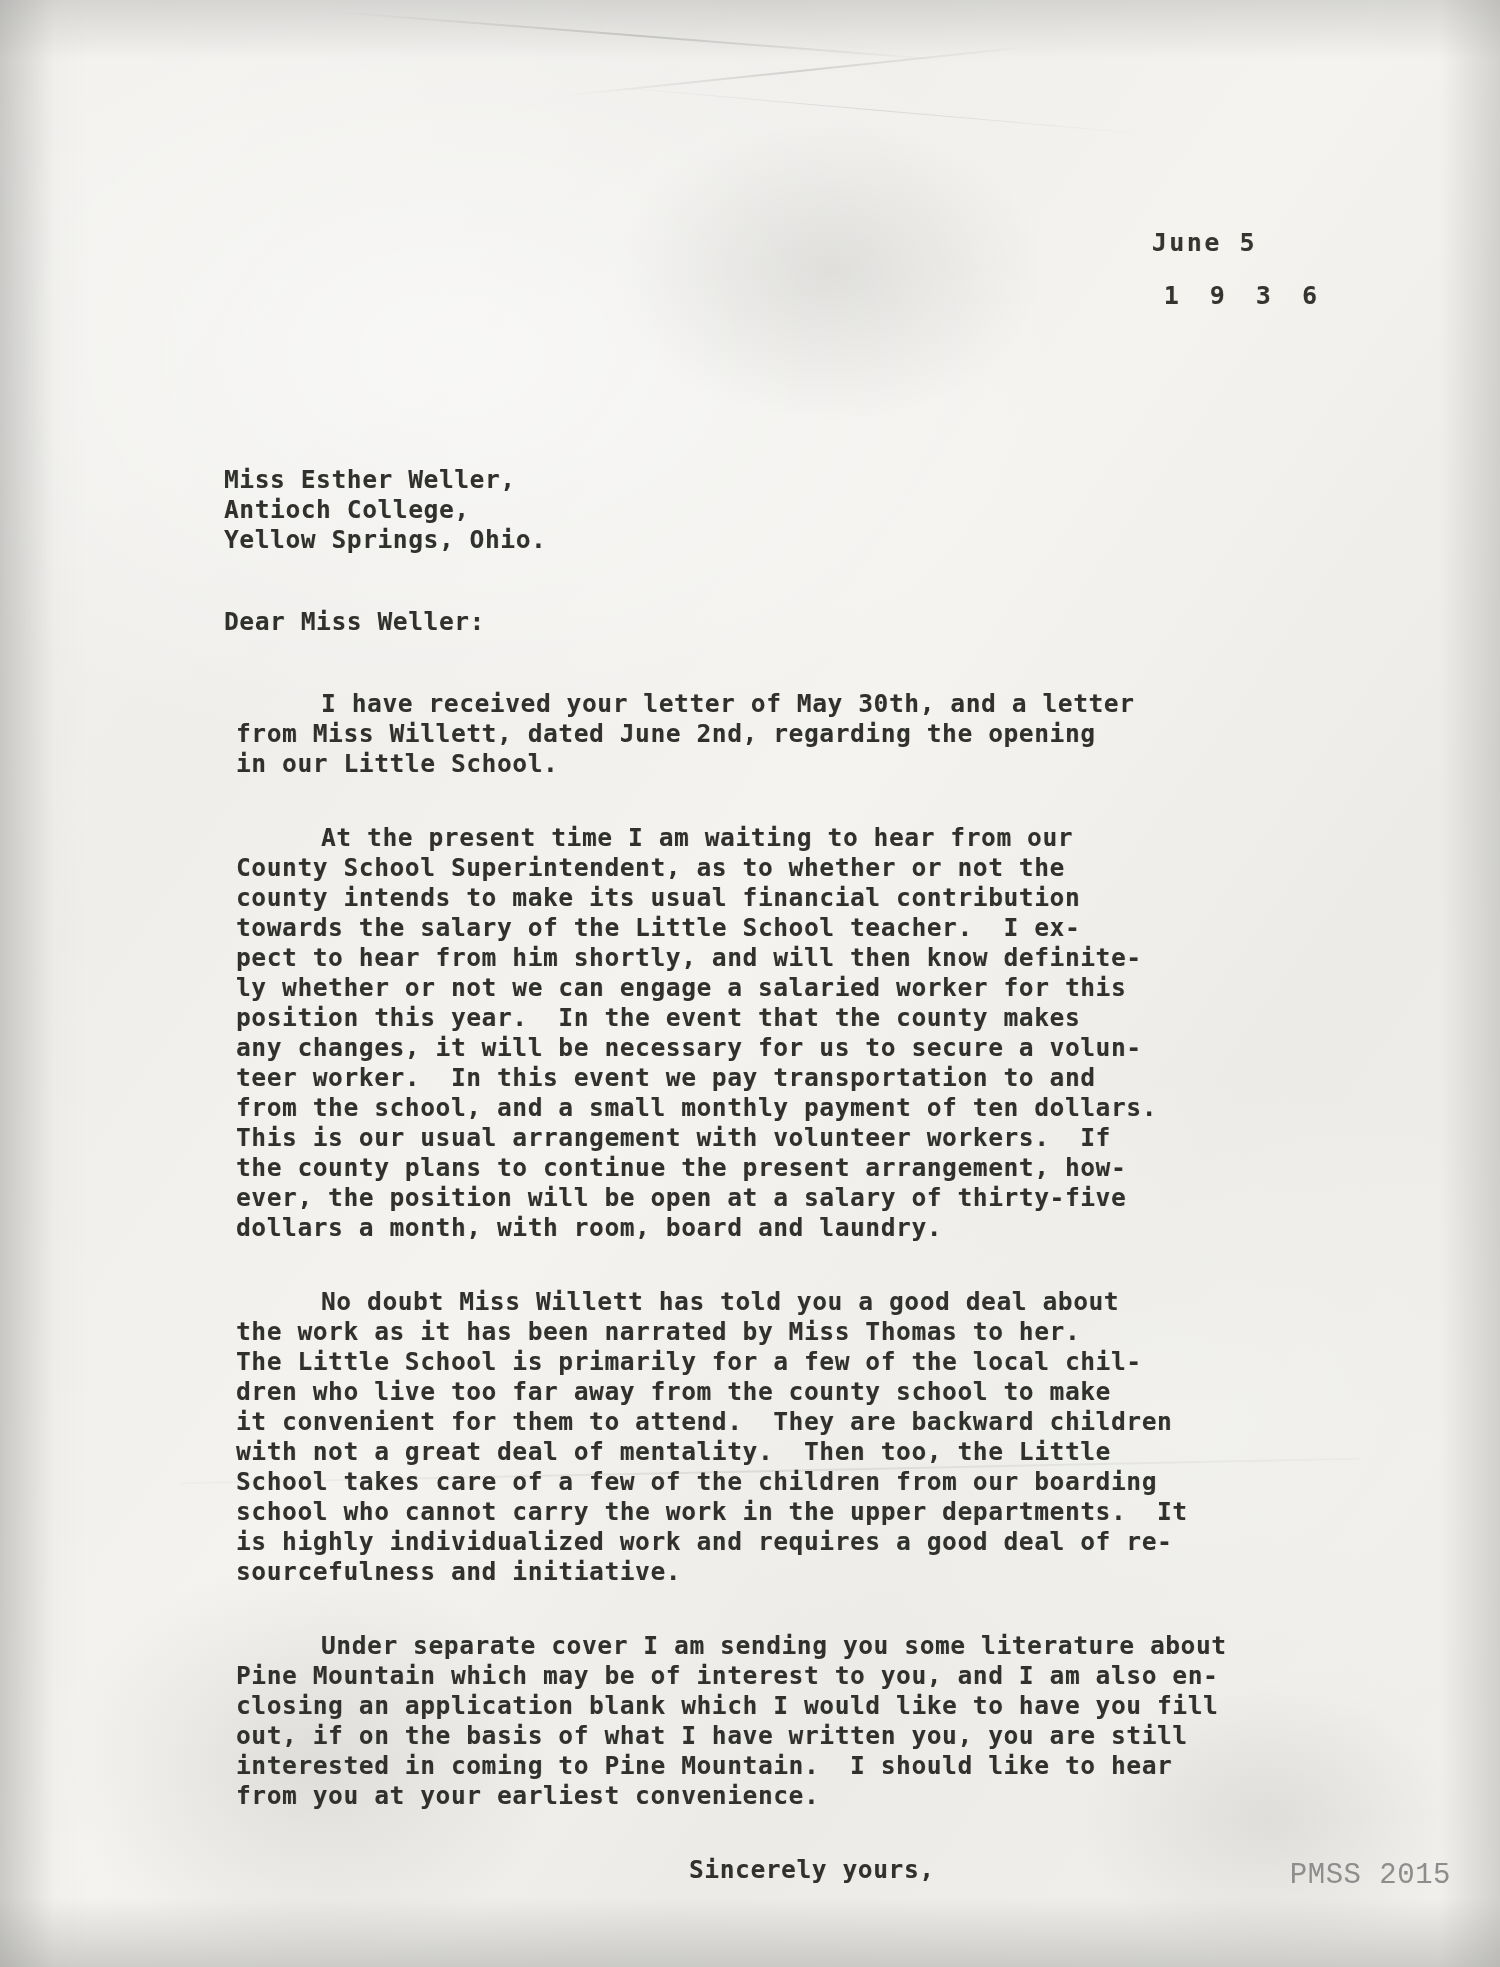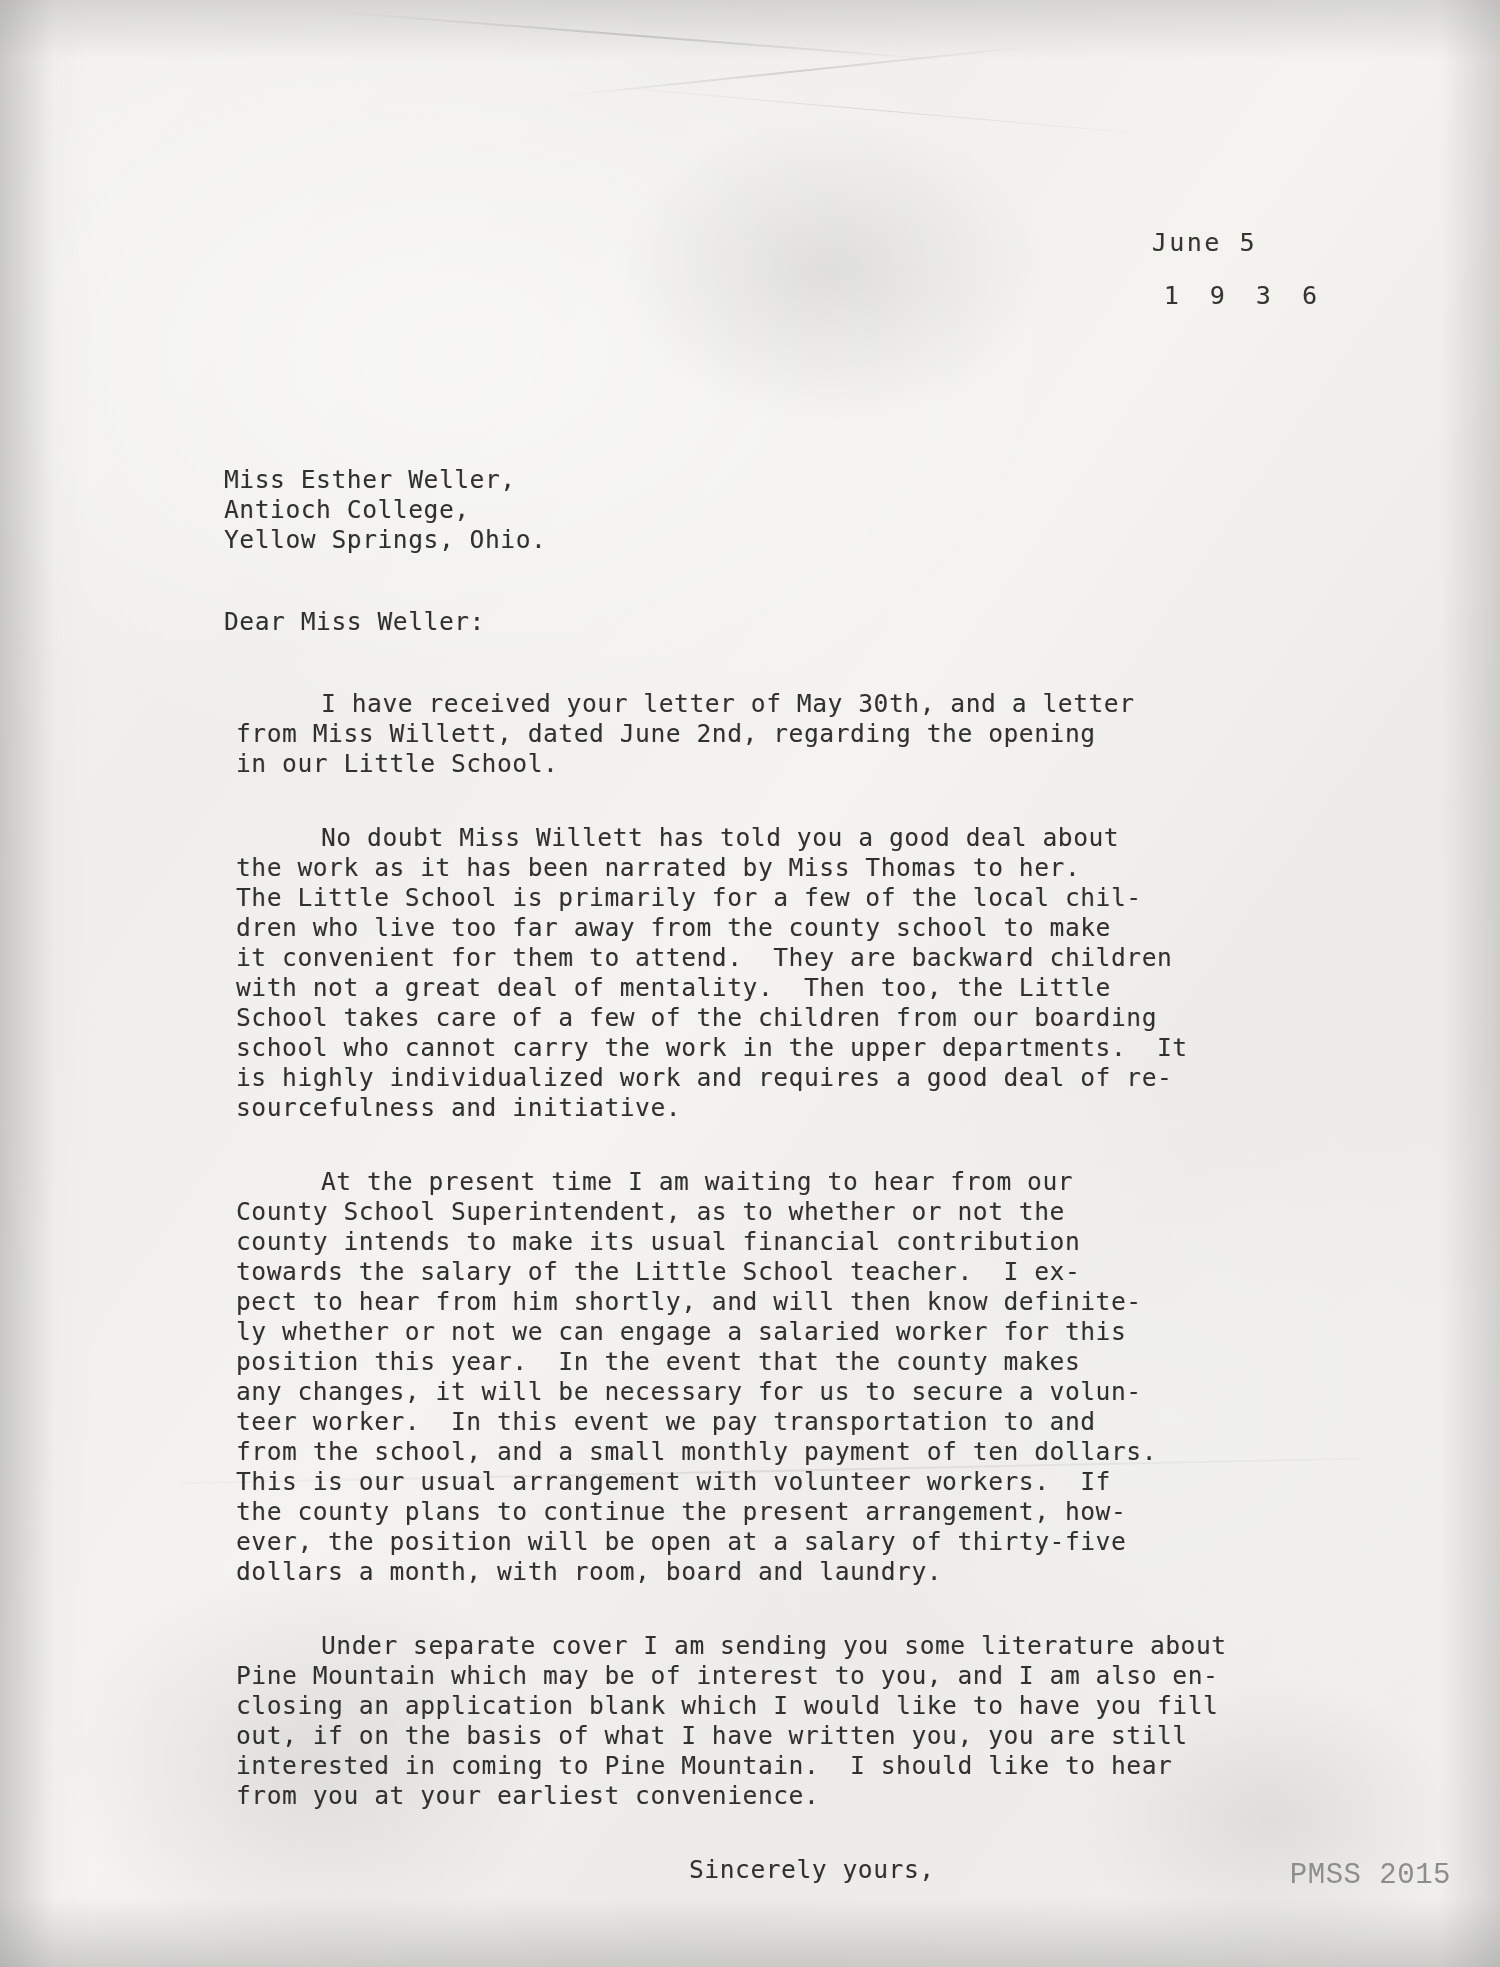--- a/index.html
+++ b/index.html
@@ -133,20 +133,21 @@
     bottom: 75px;
     font-family: Liberation Mono, monospace;
     font-size: 29px;
     color: #8d8d8d;
     letter-spacing: 0.5px;
   }
 
   
   .letter-body, .date-block {
     text-shadow: 0.5px 0.4px 0 rgba(60,60,60,0.22);
+    font-weight: bold;
   }
 </style>
 </head>
 <body>
 
 <div class="page">
 
   <div class="edge-top"></div>
   <div class="edge-left"></div>
   <div class="edge-right"></div>
@@ -172,47 +173,47 @@
         <div class="addr-line">Miss Esther Weller,</div>
         <div class="addr-line">Antioch College,</div>
         <div class="addr-line">Yellow Springs, Ohio.</div>
       </div>
 
       <div class="salutation">Dear Miss Weller:</div>
 
       <p class="para"><span class="indent"></span><span>I have received your letter of May 30th, and a letter
 from Miss Willett, dated June 2nd, regarding the opening
 in our Little School.</span></p>
-
-      <p class="para"><span class="indent"></span><span>No doubt Miss Willett has told you a good deal about
-the work as it has been narrated by Miss Thomas to her.
-The Little School is primarily for a few of the local chil-
-dren who live too far away from the county school to make
-it convenient for them to attend.  They are backward children
-with not a great deal of mentality.  Then too, the Little
-School takes care of a few of the children from our boarding
-school who cannot carry the work in the upper departments.  It
-is highly individualized work and requires a good deal of re-
-sourcefulness and initiative.</span></p>
 
       <p class="para"><span class="indent"></span><span>At the present time I am waiting to hear from our
 County School Superintendent, as to whether or not the
 county intends to make its usual financial contribution
 towards the salary of the Little School teacher.  I ex-
 pect to hear from him shortly, and will then know definite-
 ly whether or not we can engage a salaried worker for this
 position this year.  In the event that the county makes
 any changes, it will be necessary for us to secure a volun-
 teer worker.  In this event we pay transportation to and
 from the school, and a small monthly payment of ten dollars.
 This is our usual arrangement with volunteer workers.  If
 the county plans to continue the present arrangement, how-
 ever, the position will be open at a salary of thirty-five
 dollars a month, with room, board and laundry.</span></p>
 
+      <p class="para"><span class="indent"></span><span>No doubt Miss Willett has told you a good deal about
+the work as it has been narrated by Miss Thomas to her.
+The Little School is primarily for a few of the local chil-
+dren who live too far away from the county school to make
+it convenient for them to attend.  They are backward children
+with not a great deal of mentality.  Then too, the Little
+School takes care of a few of the children from our boarding
+school who cannot carry the work in the upper departments.  It
+is highly individualized work and requires a good deal of re-
+sourcefulness and initiative.</span></p>
+
       <p class="para"><span class="indent"></span><span>Under separate cover I am sending you some literature about
 Pine Mountain which may be of interest to you, and I am also en-
 closing an application blank which I would like to have you fill
 out, if on the basis of what I have written you, you are still
 interested in coming to Pine Mountain.  I should like to hear
 from you at your earliest convenience.</span></p>
 
       <div class="closing">Sincerely yours,</div>
 
     </div>

